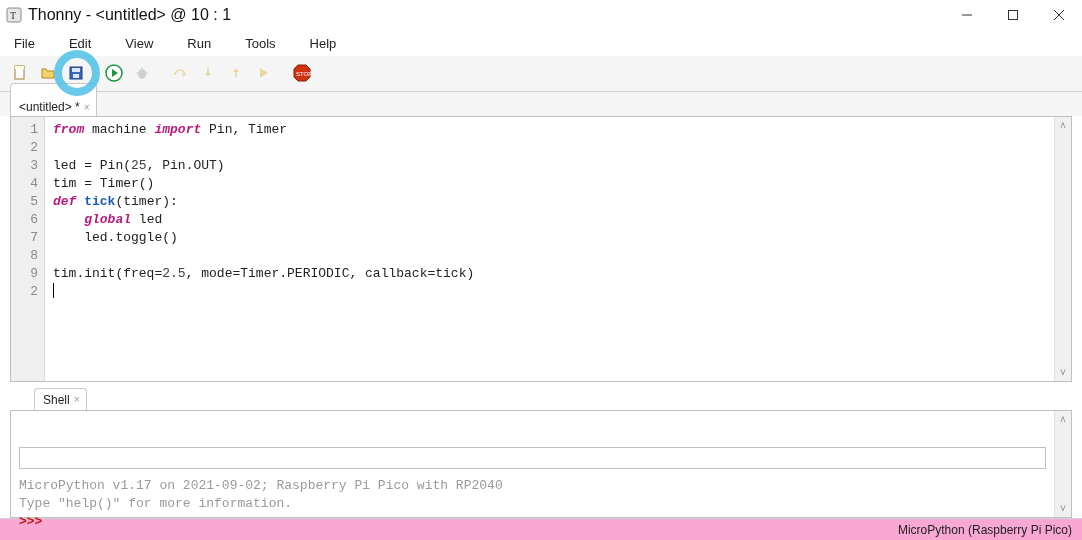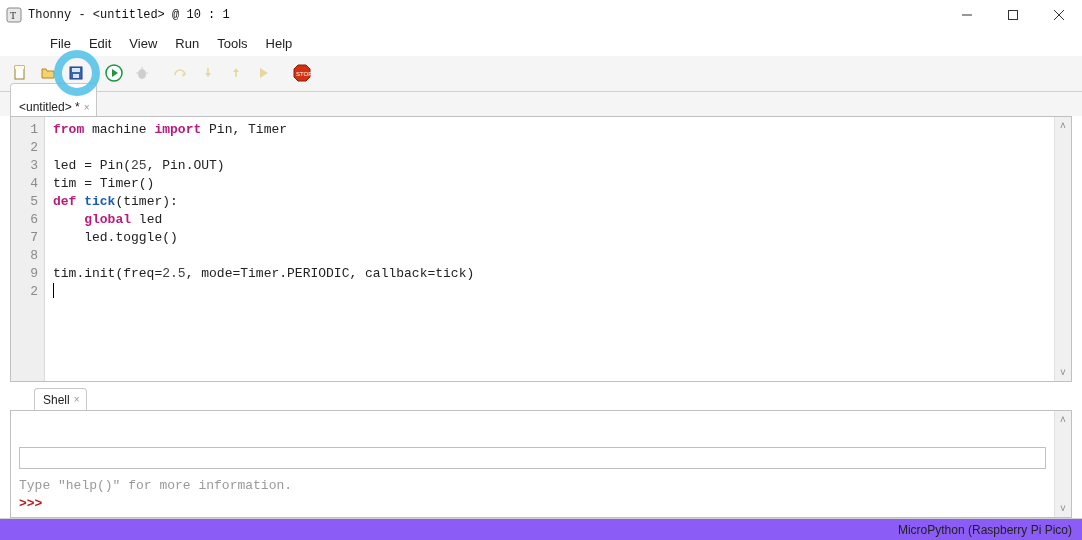--- a/index.html
+++ b/index.html
@@ -15,33 +15,32 @@
   }
   
   .titlebar {
     height:30px;
     display:flex; align-items:center;
     padding-left:6px;
     background:#ffffff;
     border-bottom:0;
   }
   .titlebar .title-icon { width:16px; height:16px; margin-right:6px; }
-  .title-text { flex:0 0 auto; font-size:12px; color:#111;font-family:Liberation Mono, monospace; }
+  .title-text { flex:0 0 auto; font-size:16px; color:#111; }
   .title-spacer { flex:1 1 auto; }
   .winbtn { width:46px; height:30px; display:flex; align-items:center; justify-content:center; color:#333; }
   .winbtn svg { pointer-events:none; }
 
   
   .menubar {
     height:26px;
     display:flex; align-items:center;
-    gap:0;
-    padding-left:14px;
-    background:#fff;
-    margin-left:28px;
+    gap:16px;
+    padding-left:6px;
+    background:#fff;
   }
   .menu-item {
     padding:4px 10px 4px 8px;
     font-size:13px;
   }
 
   
   .toolbar {
     height:36px;
     display:flex; align-items:center;
@@ -114,21 +113,21 @@
   .gutter .ln { display:block; }
   .code {
     flex:1;
     padding:4px 8px 0 8px;
     font-family:"Courier New", monospace;
     font-size:13px;
     line-height:18px;
     white-space:pre;
     position:relative;
   }
-  .kw  { color:#b71b7b; font-weight:bold; }   
+  .kw  { color:#b71b7b; font-weight:bold;font-style:italic; }   
   .fn  { color:#1a5bb7; font-weight:bold; }
   .num { color:#404040; }
   .cursor { display:inline-block; width:0; border-left:1px solid #000; height:15px; vertical-align:-2px; }
 
   .ed-scroll {
     width:17px; background:#f0f0f0;
     display:flex; flex-direction:column; align-items:center;
     border-left:1px solid #e0e0e0;
   }
   .ed-scroll .up, .ed-scroll .down { height:17px; color:#888; font-size:10px; line-height:17px; }
@@ -175,21 +174,21 @@
     width:17px; background:#f0f0f0;
     display:flex; flex-direction:column; align-items:center;
     border-left:1px solid #e0e0e0;
   }
   .shell-scroll .up, .shell-scroll .down { height:17px; color:#888; font-size:10px; line-height:17px; }
   .shell-scroll .track { flex:1; }
 
   
   .statusbar {
     height:22px;
-    background:#8b5cf6;
+    background:#f9a8d4;
     border-top:1px solid #d0d0d0;
     display:flex; align-items:center;
     justify-content:flex-end;
     padding:0 10px;
     font-size:12px;
   }
 </style>
 </head>
 <body>
 
@@ -350,20 +349,21 @@
 <div class="shell-section">
   <div class="shell-tabs">
     <div class="shell-tab">
       <span>Shell</span>
       <span class="closex">×</span>
     </div>
   </div>
   <div class="shell-body">
     <div class="shell-text">
       <div class="input-line"></div>
+      <div class="shell-info">MicroPython v1.17 on 2021-09-02; Raspberry Pi Pico with RP2040</div>
       <div class="shell-info">Type "help()" for more information.</div>
       <div><span class="prompt">&gt;&gt;&gt;</span></div>
     </div>
     <div class="shell-scroll">
       <div class="up">˄</div>
       <div class="track"></div>
       <div class="down">˅</div>
     </div>
   </div>
 </div>

